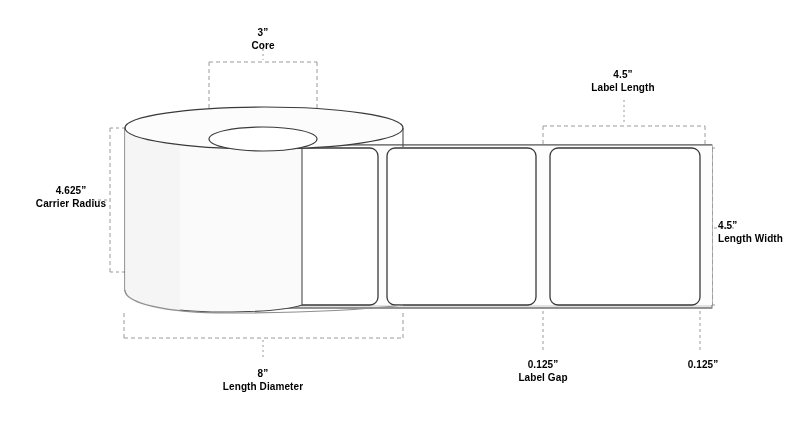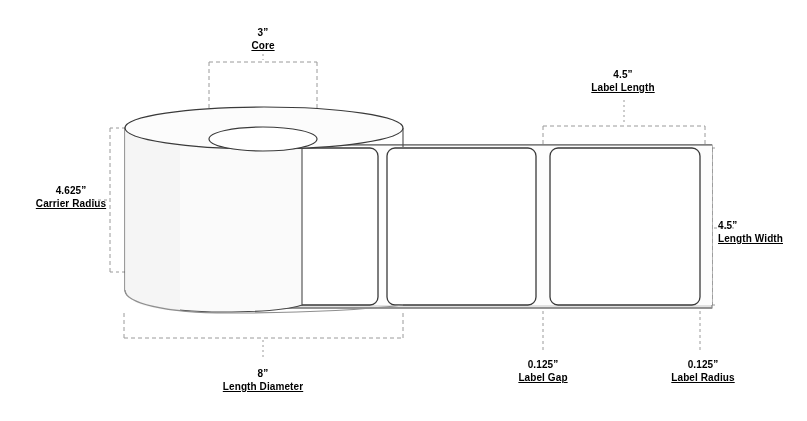--- a/index.html
+++ b/index.html
@@ -37,21 +37,20 @@
     color: #000000;
     letter-spacing: 0.1px;
     white-space: nowrap;
     user-select: none;
   }
   .dim-label .dim-value {
     display: block;
   }
   .dim-label .dim-name {
     display: block;
-    text-decoration: underline;
   }
   
   #ann-core        { left: 203px; top: 26px;  width: 120px; }
   #ann-carrier     { left: 16px;   top: 184px; width: 110px; }
   #ann-length      { left: 563px; top: 68px;  width: 120px; }
   #ann-width       { left: 718px; top: 219px; width: 88px; text-align: left; }
   #ann-diameter    { left: 203px; top: 367px; width: 120px; }
   #ann-gap         { left: 493px; top: 358px; width: 100px; }
   #ann-radius      { left: 648px; top: 358px; width: 110px; }
 </style>
@@ -168,16 +167,15 @@
     <span class="dim-name">Length Diameter</span>
   </div>
 
   <div class="dim-label" id="ann-gap">
     <span class="dim-value">0.125”</span>
     <span class="dim-name">Label Gap</span>
   </div>
 
   <div class="dim-label" id="ann-radius">
     <span class="dim-value">0.125”</span>
-    <span class="dim-name">Label Radius</span>
   </div>
 
 </div>
 
 </body></html>

